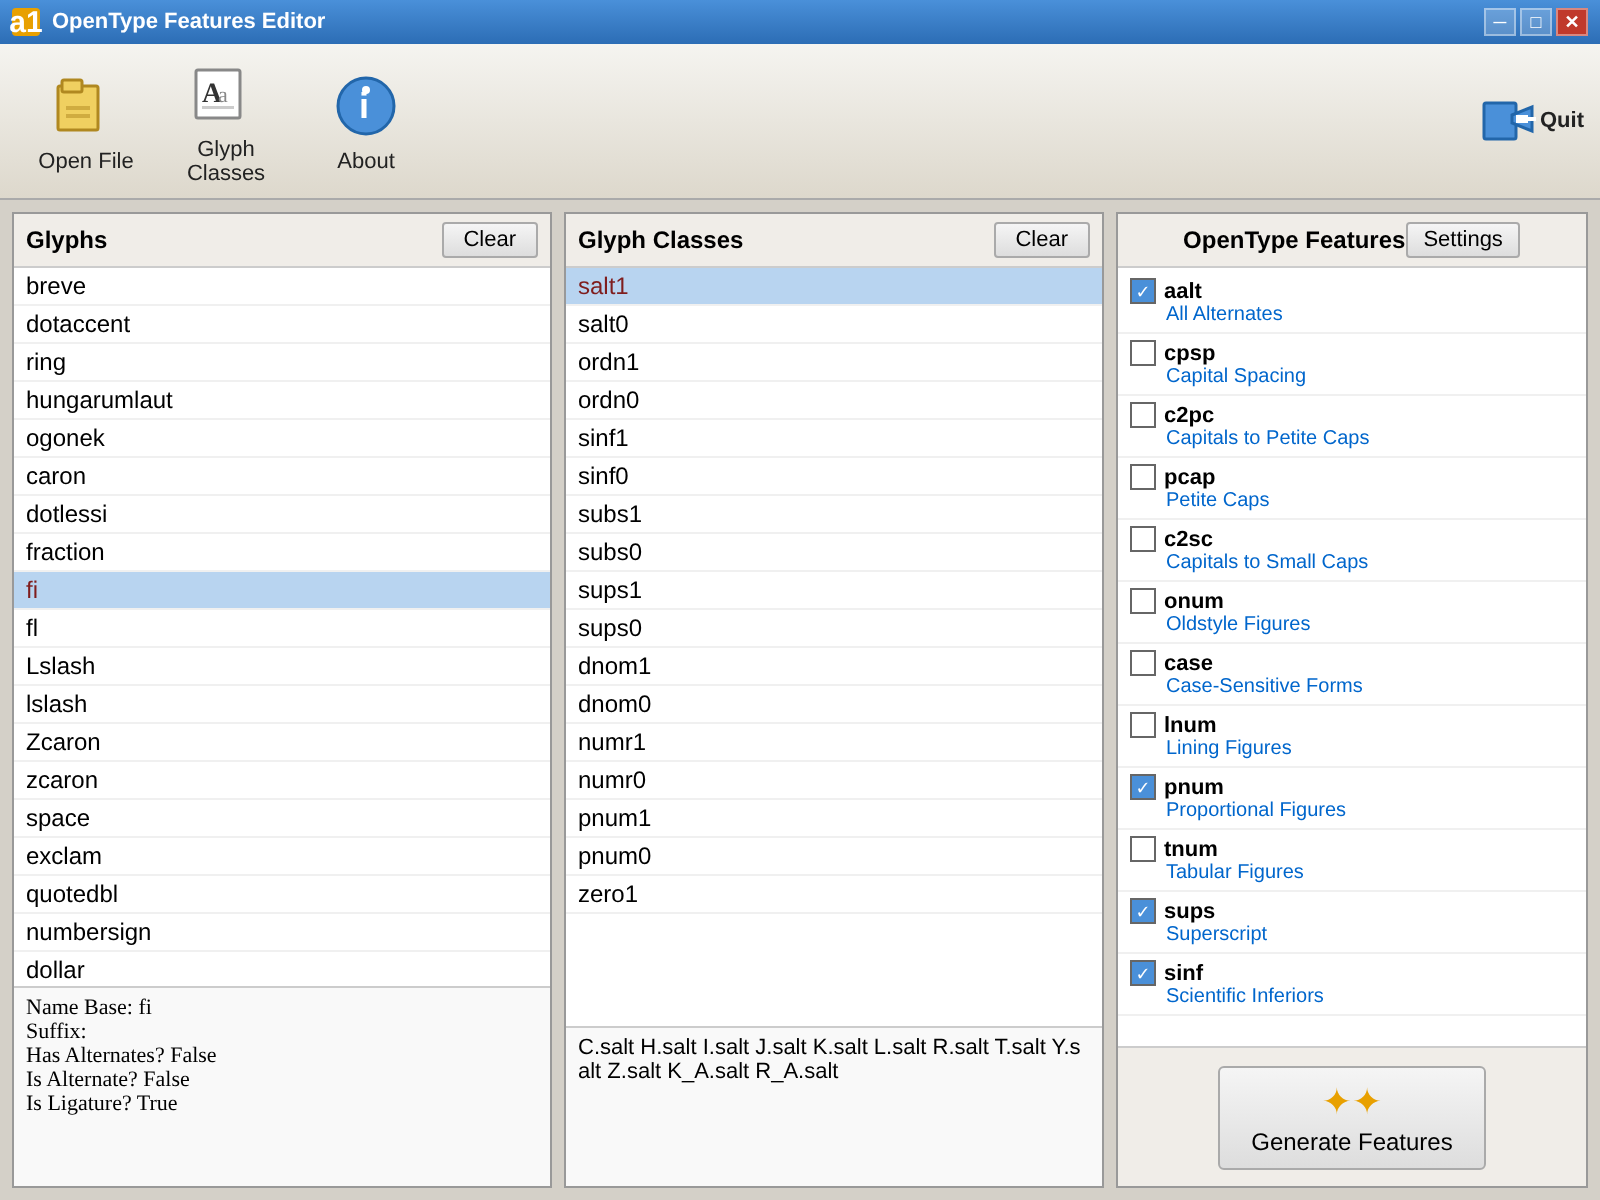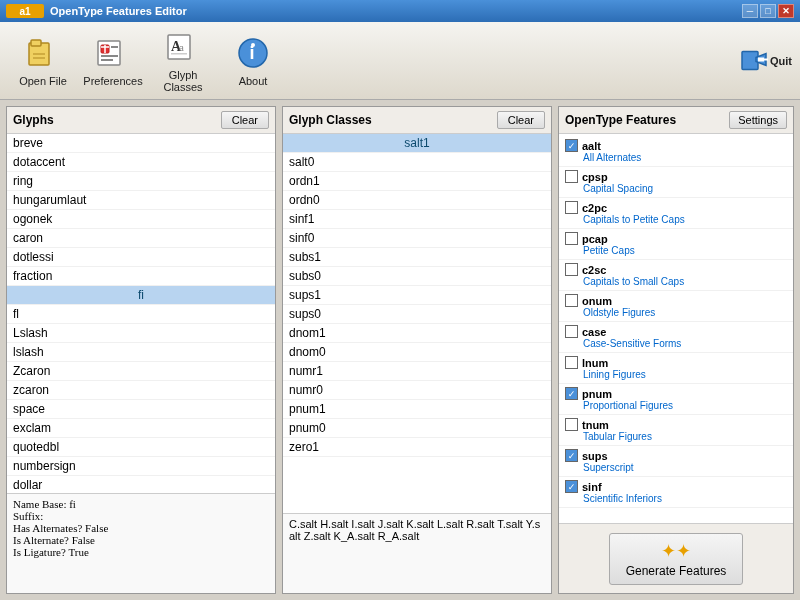--- a/index.html
+++ b/index.html
@@ -18,26 +18,26 @@
       color: white;
       height: 22px;
       display: flex;
       align-items: center;
       padding: 0 6px;
       font-size: 11px;
       font-weight: bold;
       user-select: none;
     }
     .title-bar-icon {
-      width: 38px; height: 14px;
+      width: 14px; height: 14px;
       background: #e8a000;
       border-radius: 2px;
       margin-right: 6px;
       display: flex; align-items: center; justify-content: center;
-      font-size: 10px; color: white; font-weight: bold;
+      font-size: 15px; color: white; font-weight: bold;
     }
     .title-bar-title { flex: 1; }
     .title-bar-controls { display: flex; gap: 2px; }
     .title-bar-btn {
       width: 16px; height: 14px;
       border: 1px solid rgba(255,255,255,0.4);
       background: rgba(255,255,255,0.2);
       color: white; font-size: 9px;
       display: flex; align-items: center; justify-content: center;
       cursor: pointer;
@@ -144,22 +144,21 @@
       font-size: 12px;
       color: #000;
       border-bottom: 1px solid #f0f0f0;
     }
     .list-item.selected {
       background: #6699cc;
       color: white;
     }
     .list-item.selected-secondary {
       background: #b8d4f0;
-      color: #0c4a6e;
-      text-align: center;
+      color: #7f1d1d;
     }
 
     
     .info-panel {
       height: 100px;
       border-top: 1px solid #ccc;
       background: #f9f9f9;
       padding: 4px 6px;
       font-size: 11px;
       overflow-y: auto;
@@ -188,21 +187,21 @@
 
     
     .ot-panel {
       flex: 1;
       display: flex;
       flex-direction: column;
     }
     .ot-header {
       display: flex;
       align-items: center;
-      justify-content: space-between;
+      justify-content: center;
       padding: 4px 6px;
       border-bottom: 1px solid #ccc;
       background: #f0ede8;
     }
     .settings-btn {
       background: linear-gradient(to bottom, #f5f5f5, #ddd);
       border: 1px solid #aaa;
       padding: 2px 8px;
       font-size: 11px;
       cursor: pointer;
@@ -284,34 +283,20 @@
       <svg width="36" height="36" viewBox="0 0 36 36">
         <rect x="4" y="8" width="20" height="22" rx="1" fill="#f0d060" stroke="#b08820" stroke-width="1.5"></rect>
         <rect x="6" y="5" width="10" height="6" rx="1" fill="#f0d060" stroke="#b08820" stroke-width="1.5"></rect>
         <rect x="8" y="18" width="12" height="2" fill="#b08820" opacity="0.5"></rect>
         <rect x="8" y="22" width="12" height="2" fill="#b08820" opacity="0.5"></rect>
       </svg>
     </div>
     <span class="btn-label">Open File</span>
   </div>
 
-  <div class="toolbar-btn">
-    <div class="icon-box">
-      <svg width="36" height="36" viewBox="0 0 36 36">
-        <rect x="3" y="6" width="22" height="24" rx="1" fill="white" stroke="#888" stroke-width="1.5"></rect>
-        <rect x="6" y="10" width="8" height="8" rx="1" fill="#e03030" stroke="#c02020" stroke-width="1"></rect>
-        <line x1="6" y1="12" x2="14" y2="12" stroke="white" stroke-width="1.5"></line>
-        <line x1="10" y1="10" x2="10" y2="18" stroke="white" stroke-width="1.5"></line>
-        <rect x="16" y="11" width="7" height="2" fill="#888"></rect>
-        <rect x="6" y="20" width="17" height="2" fill="#888"></rect>
-        <rect x="6" y="24" width="12" height="2" fill="#888"></rect>
-      </svg>
-    </div>
-    <span class="btn-label">Preferences</span>
-  </div>
 
   <div class="toolbar-btn">
     <div class="icon-box">
       <svg width="36" height="36" viewBox="0 0 36 36">
         <rect x="3" y="6" width="22" height="24" rx="1" fill="white" stroke="#888" stroke-width="1.5"></rect>
         <text x="6" y="22" font-size="14" fill="#333" font-family="serif" font-weight="bold">A</text>
         <text x="14" y="22" font-size="11" fill="#888" font-family="serif">a</text>
         <rect x="6" y="24" width="16" height="1.5" fill="#ccc"></rect>
       </svg>
     </div>

